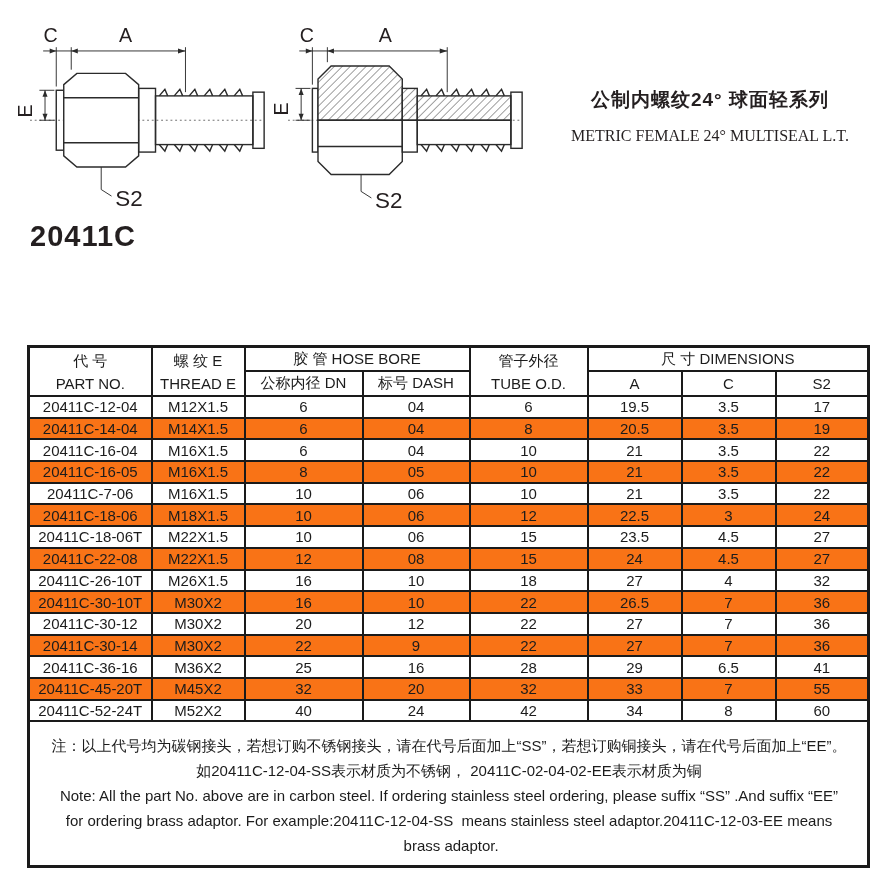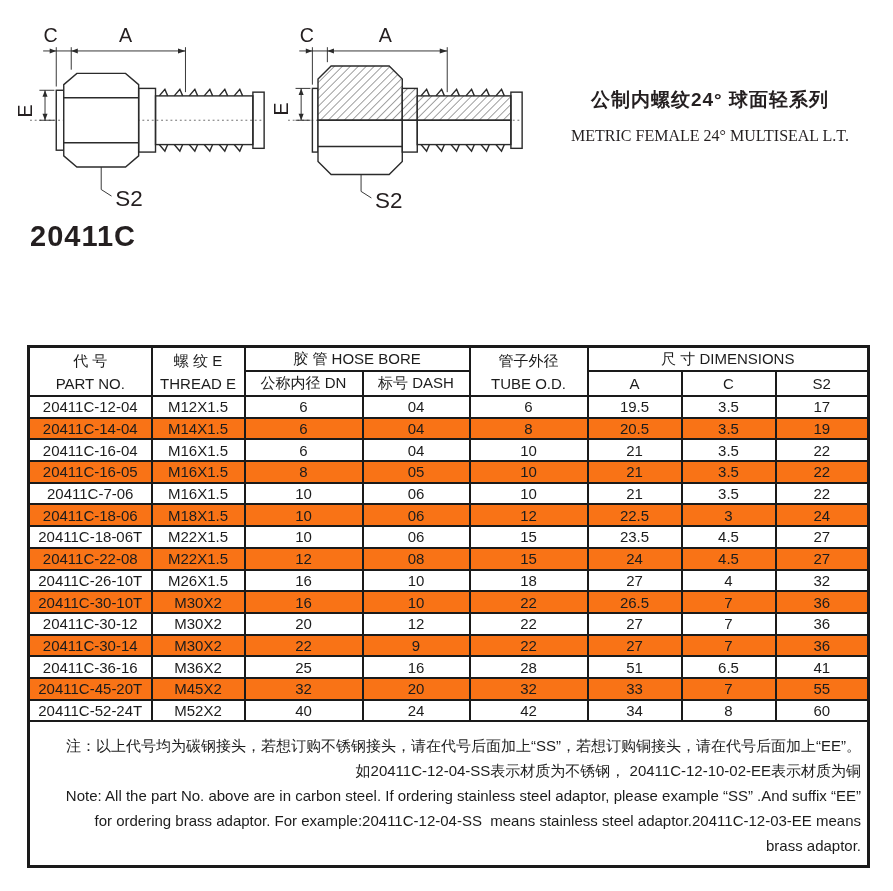--- a/index.html
+++ b/index.html
@@ -40,21 +40,21 @@
     border:2px solid #1a1a1a;text-align:center;vertical-align:middle;
     padding:0;overflow:hidden;white-space:nowrap;
   }
   table.spec thead th{font-weight:normal;font-size:15px;}
   tr.hdr-row-1 th{height:22px;border-radius:14px;}
   tr.hdr-row-2 th{height:23px;}
   th.merged div{line-height:23px;}
   table.spec tbody td{height:19.7px;font-size:15px;}
   table.spec tbody tr.alt{background:#f97316;}
   table.spec tfoot td{
-    text-align:right;vertical-align:top;height:132px;
+    text-align:center;vertical-align:top;height:132px;
     padding:11px 6px 0 7px;font-size:15px;line-height:25px;
     white-space:normal;
   }
   .note-line{white-space:pre-wrap;}
 
   
   .draw{stroke:#2b2b2b;fill:none;stroke-width:1.5;}
   .thin{stroke:#2b2b2b;fill:none;stroke-width:1;}
   .dimtxt{font-size:21px;fill:#241f20;}
   .s2txt{font-size:24px;fill:#241f20;}
@@ -317,21 +317,21 @@
           <td>27</td>
           <td>7</td>
           <td>36</td>
         </tr>
         <tr>
           <td>20411C-36-16</td>
           <td>M36X2</td>
           <td>25</td>
           <td>16</td>
           <td>28</td>
-          <td>51</td>
+          <td>29</td>
           <td>6.5</td>
           <td>41</td>
         </tr>
         <tr class="alt">
           <td>20411C-45-20T</td>
           <td>M45X2</td>
           <td>32</td>
           <td>20</td>
           <td>32</td>
           <td>33</td>
@@ -346,22 +346,22 @@
           <td>42</td>
           <td>34</td>
           <td>8</td>
           <td>60</td>
         </tr>
       </tbody>
     <tfoot>
       <tr>
         <td colspan="8">
           <div class="note-line">注：以上代号均为碳钢接头，若想订购不锈钢接头，请在代号后面加上“SS”，若想订购铜接头，请在代号后面加上“EE”。</div>
-          <div class="note-line">如20411C-12-04-SS表示材质为不锈钢， 20411C-12-10-02-EE表示材质为铜</div>
-          <div class="note-line">Note: All the part No. above are in carbon steel. If ordering stainless steel adaptor, please example “SS” .And suffix “EE”</div>
+          <div class="note-line">如20411C-12-04-SS表示材质为不锈钢， 20411C-02-04-02-EE表示材质为铜</div>
+          <div class="note-line">Note: All the part No. above are in carbon steel. If ordering stainless steel ordering, please suffix “SS” .And suffix “EE”</div>
           <div class="note-line">for ordering brass adaptor. For example:20411C-12-04-SS  means stainless steel adaptor.20411C-12-03-EE means</div>
           <div class="note-line"> brass adaptor.</div>
         </td>
       </tr>
     </tfoot>
   </table>
 
 </div>
 
 </body></html>

